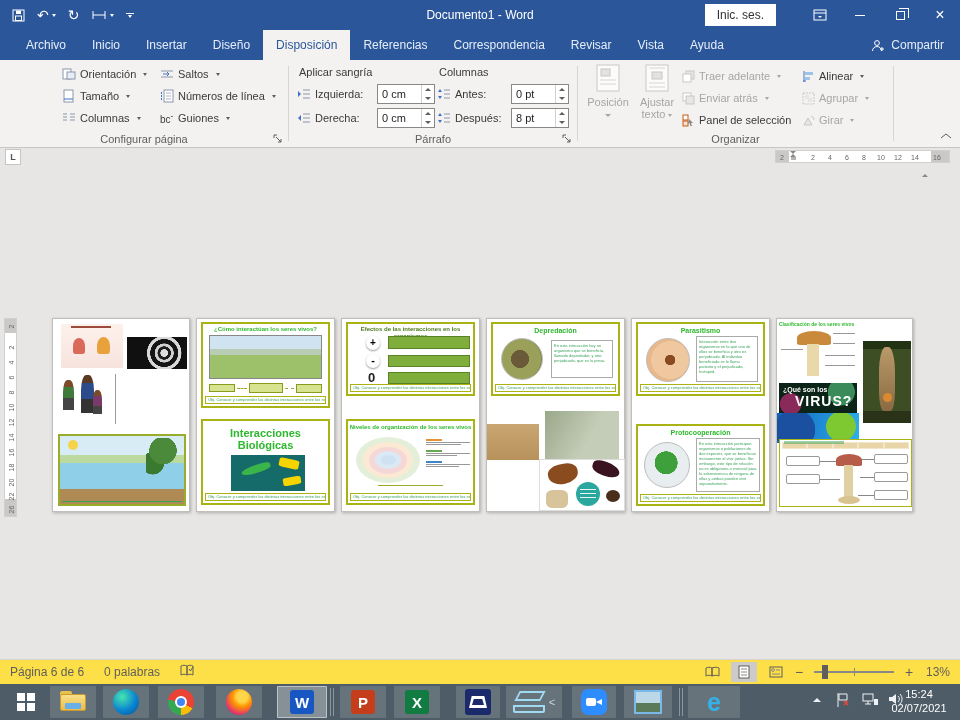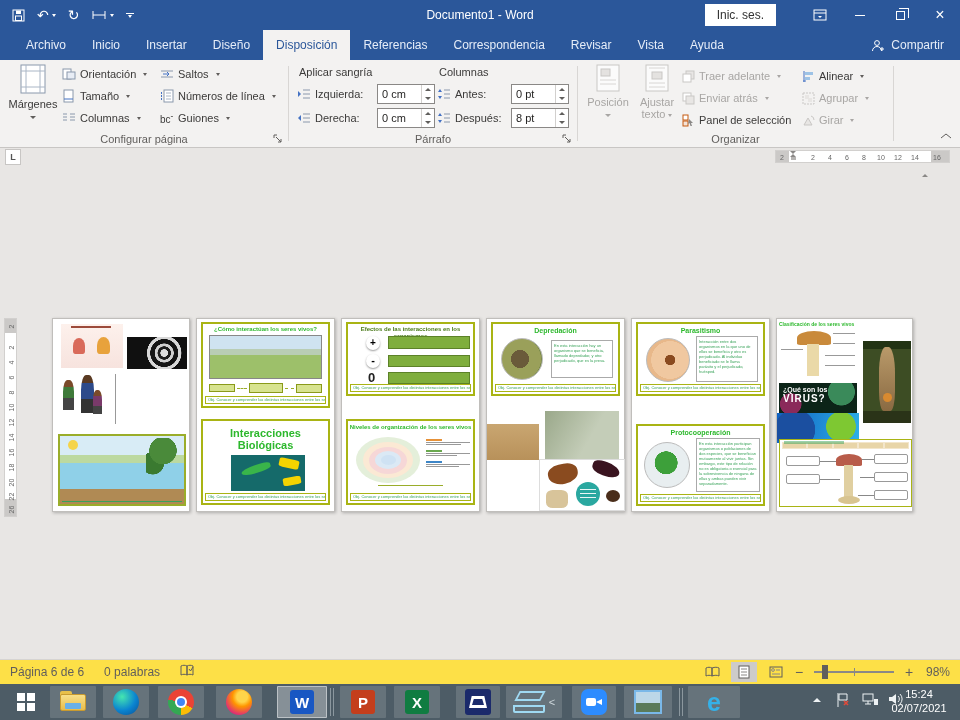--- a/index.html
+++ b/index.html
@@ -160,31 +160,20 @@
           <line x1="11" y1="8" x2="11" y2="12" stroke="#fff"></line>
           <line x1="9" y1="10" x2="13" y2="10" stroke="#fff"></line>
         </svg>
       <span>Compartir</span>
     </div>
   </div>
 
   <div class="ribbon">
 
     <div class="abs" style="left:0;top:0;width:288px;height:88px">
-      <div class="bigbtn" style="left:8px;top:4px;width:50px">
-        <svg width="26" height="30" viewBox="0 0 26 30">
-            <rect x="1" y="1" width="24" height="28" fill="#fff" stroke="#8a98ac"></rect>
-            <line x1="6" y1="1" x2="6" y2="29" stroke="#aab6c6"></line>
-            <line x1="20" y1="1" x2="20" y2="29" stroke="#aab6c6"></line>
-            <line x1="1" y1="7" x2="25" y2="7" stroke="#aab6c6"></line>
-            <line x1="1" y1="23" x2="25" y2="23" stroke="#aab6c6"></line>
-          </svg>
-        <div class="blbl">Márgenes</div>
-        <span class="chev" style="color:#605e5c;margin-left:0"></span>
-      </div>
       <div class="sbtn" style="left:62px;top:4px">
         <svg width="14" height="14" viewBox="0 0 14 14">
             <rect x="1" y="2" width="8" height="10" fill="#fff" stroke="#8a98ac"></rect>
             <rect x="5" y="5" width="8" height="7" fill="#e8edf5" stroke="#8a98ac"></rect>
           </svg>
         <span class="lbl">Orientación</span>
           <span class="chev chev-s" style="color:#605e5c"></span>
       </div>
       <div class="sbtn" style="left:62px;top:26px">
         <svg width="14" height="14" viewBox="0 0 14 14">
@@ -590,21 +579,21 @@
       <div class="abs" style="left:18px;top:2px;width:34px;height:14px;background:#c98a3b;border-radius:50% 50% 10% 10%"></div>
       <div class="abs" style="left:28px;top:15px;width:12px;height:32px;background:#ead9a8"></div>
       <div class="abs" style="left:54px;top:4px;width:22px;height:1px;background:#999"></div>
       <div class="abs" style="left:54px;top:14px;width:22px;height:1px;background:#999"></div>
       <div class="abs" style="left:46px;top:26px;width:30px;height:1px;background:#999"></div>
       <div class="abs" style="left:46px;top:36px;width:30px;height:1px;background:#999"></div>
       <div class="abs" style="left:2px;top:20px;width:22px;height:1px;background:#999"></div>
     </div>
     <div class="abs" style="left:2px;top:64px;width:78px;height:30px;background:radial-gradient(circle at 80% 30%,#3a8a5a 0 20%,transparent 21%),radial-gradient(circle at 15% 70%,#8a2a5a 0 15%,transparent 16%),#0c2418;color:#fff">
       <div style="font-size:7px;font-weight:bold;padding:3px 0 0 4px">¿Qué son los</div>
-      <div style="font-size:10px;font-weight:bold;padding-left:4px;letter-spacing:1px">VIRUS?</div>
+      <div style="font-size:14px;font-weight:bold;padding-left:16px;letter-spacing:1px">VIRUS?</div>
     </div>
     <div class="abs" style="left:0px;top:94px;width:82px;height:30px;background:radial-gradient(circle at 78% 45%,#7ec832 0 22%,transparent 23%),radial-gradient(circle at 22% 55%,#1b4fa0 0 30%,transparent 31%),linear-gradient(100deg,#1060c0,#2db0e8)"></div>
     <div class="abs" style="left:86px;top:22px;width:48px;height:82px;background:linear-gradient(#223314 0 10%,#3d4d24 10% 85%,#2a3318 85%)">
       <div class="abs" style="left:16px;top:6px;width:16px;height:64px;background:linear-gradient(#b99a6a,#8a6a42);border-radius:40% 40% 30% 30%"></div>
       <div class="abs" style="left:20px;top:52px;width:9px;height:9px;background:#d88a30;border-radius:50%"></div>
     </div>
     <div class="abs" style="left:2px;top:120px;width:133px;height:68px;background:#fff;border:1px solid #a9b414">
       <div class="abs" style="left:2px;top:2px;right:2px;height:7px;background:#f3e6cb;display:flex;gap:2px;padding:1px">
         <div style="flex:1;background:#e8d5a8"></div>
           <div style="flex:1;background:#e8d5a8"></div>
@@ -660,21 +649,21 @@
             <line x1="7" y1="4" x2="11" y2="4" stroke="#8a8886"></line>
             <line x1="3" y1="8" x2="11" y2="8" stroke="#8a8886"></line>
           </svg>
       </div>
       <button class="zoompm">−</button>
       <div class="zoomtrack">
         <div class="zoomtick"></div>
         <div class="zoomthumb"></div>
       </div>
       <button class="zoompm">+</button>
-      <div class="sb-item" style="width:44px;text-align:right">98%</div>
+      <div class="sb-item" style="width:44px;text-align:right">13%</div>
     </div>
   </div>
 
   <div class="taskbar">
     <div class="tapp" style="left:6px;width:40px">
       <div style="display:grid;grid-template-columns:8px 8px;grid-template-rows:8px 8px;gap:2px">
           <i style="background:#fff"></i>
           <i style="background:#fff"></i>
           <i style="background:#fff"></i>
           <i style="background:#fff"></i>

